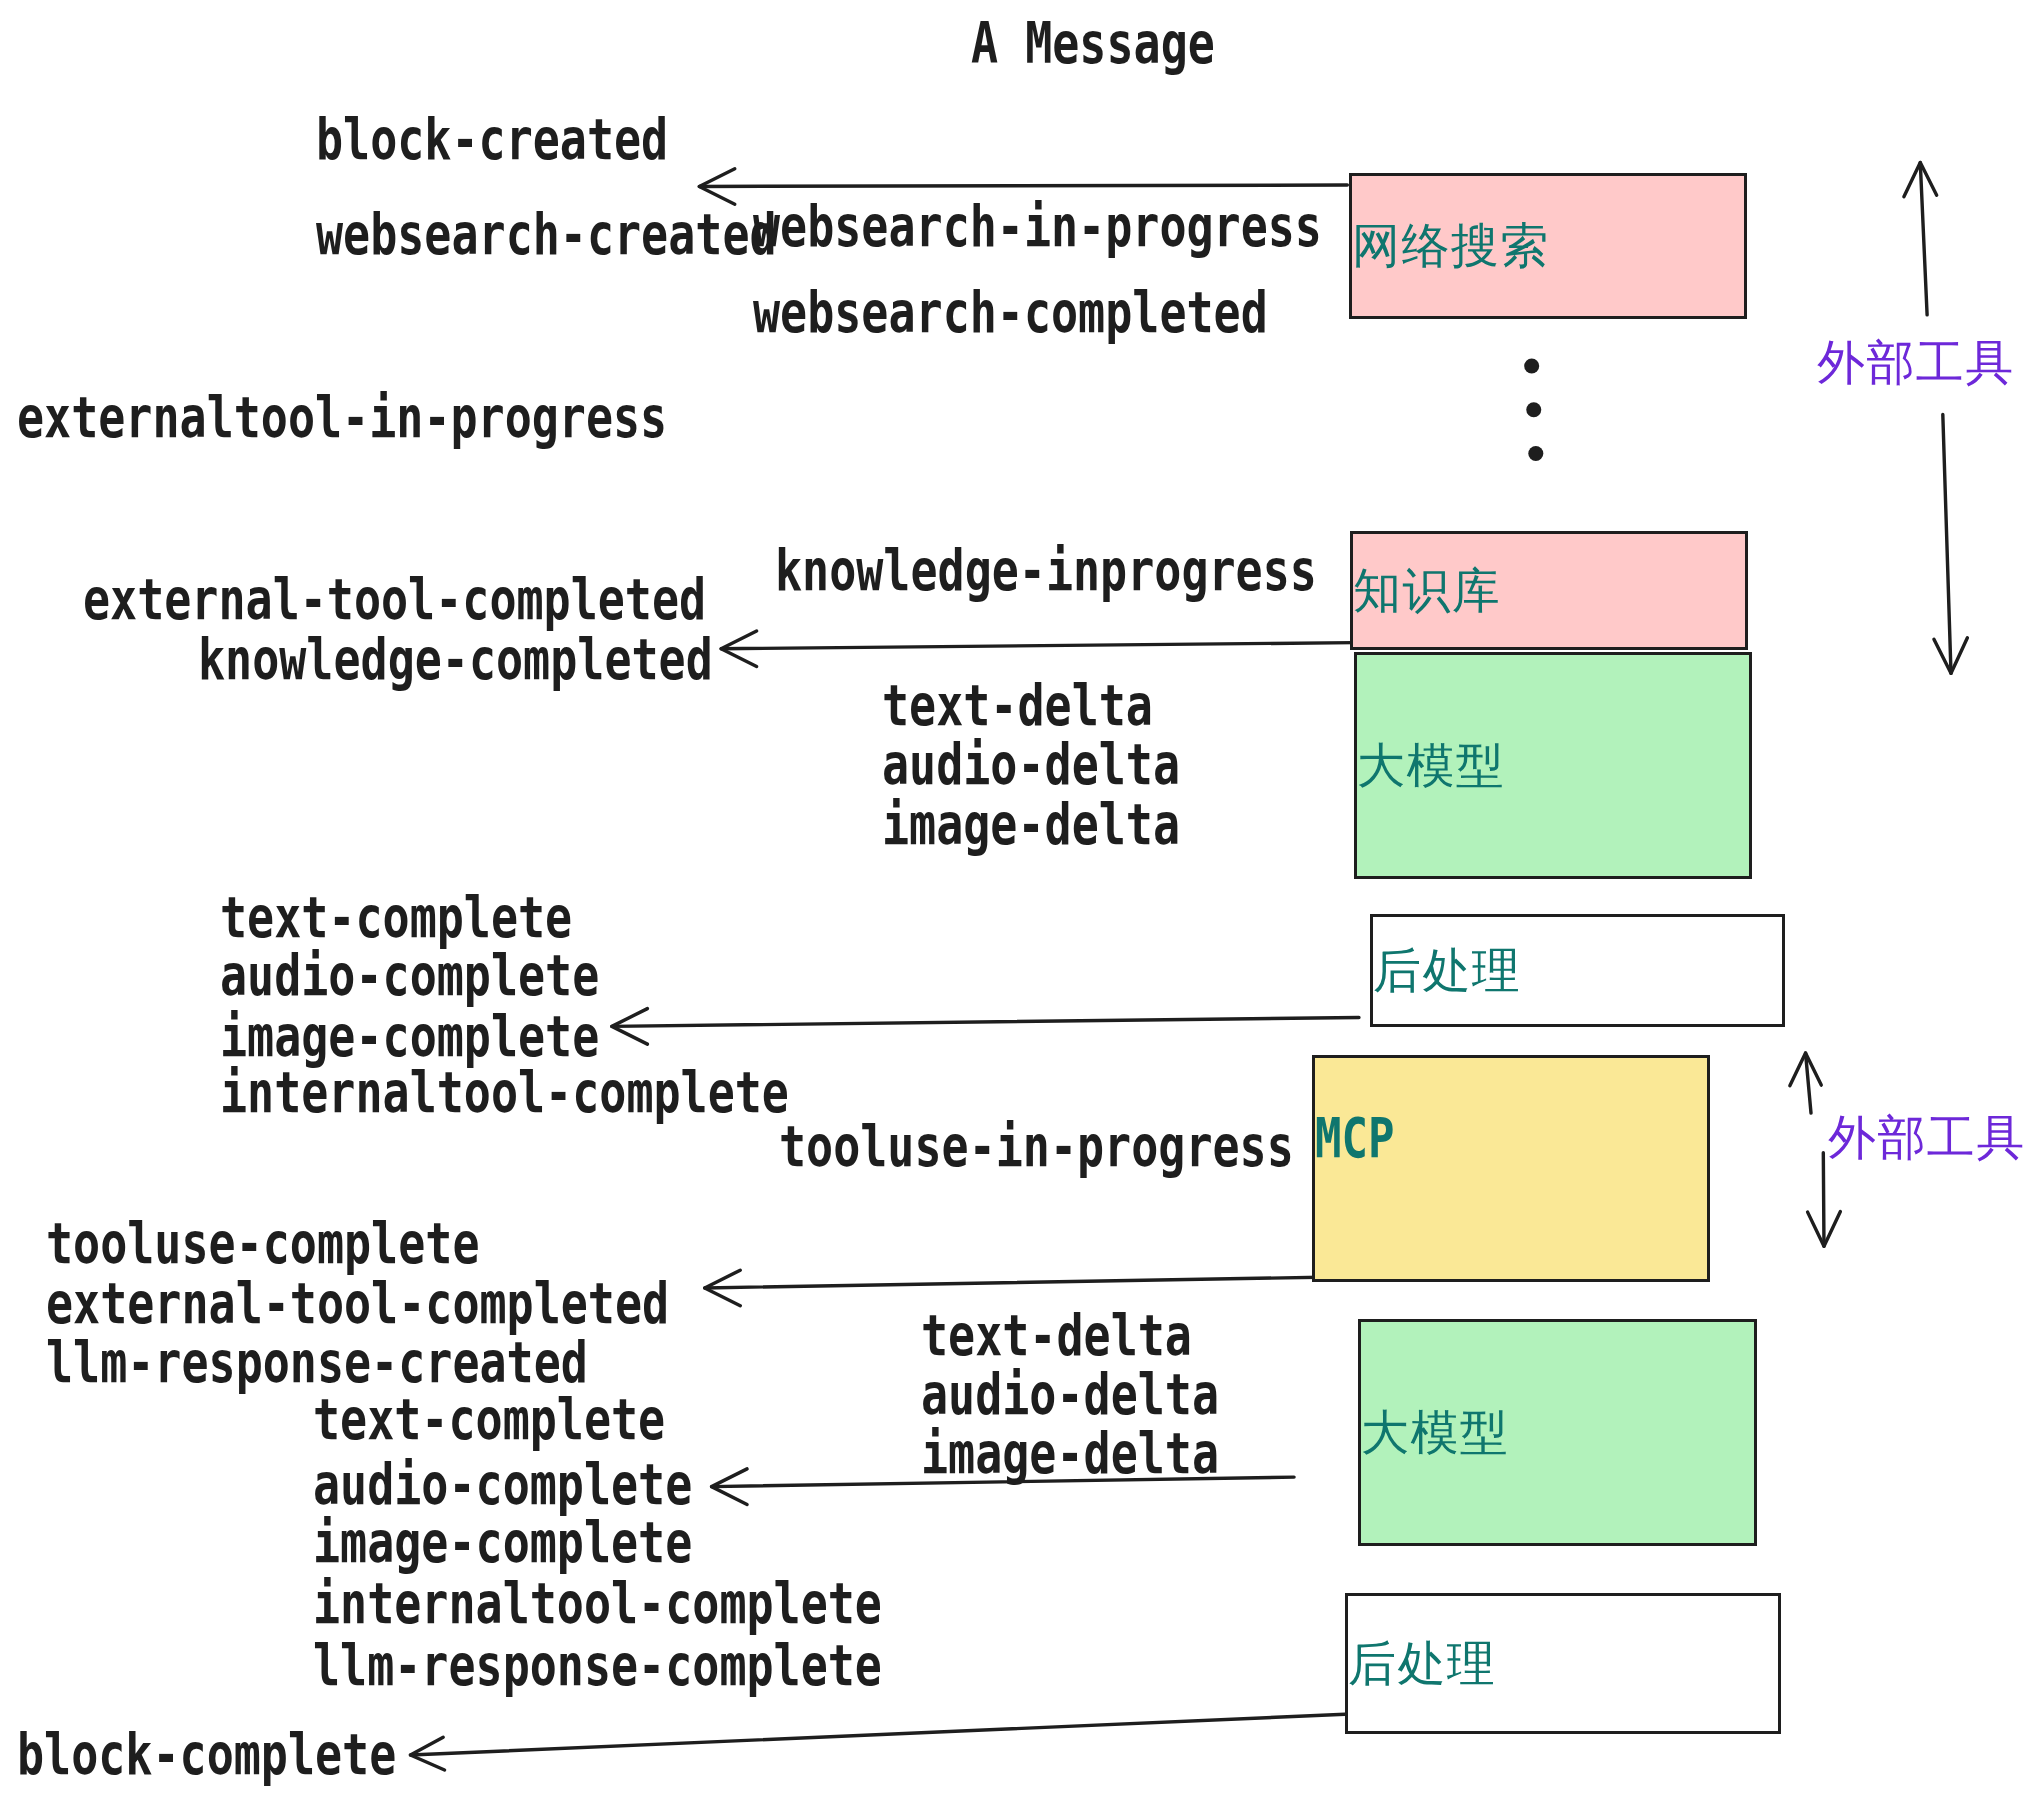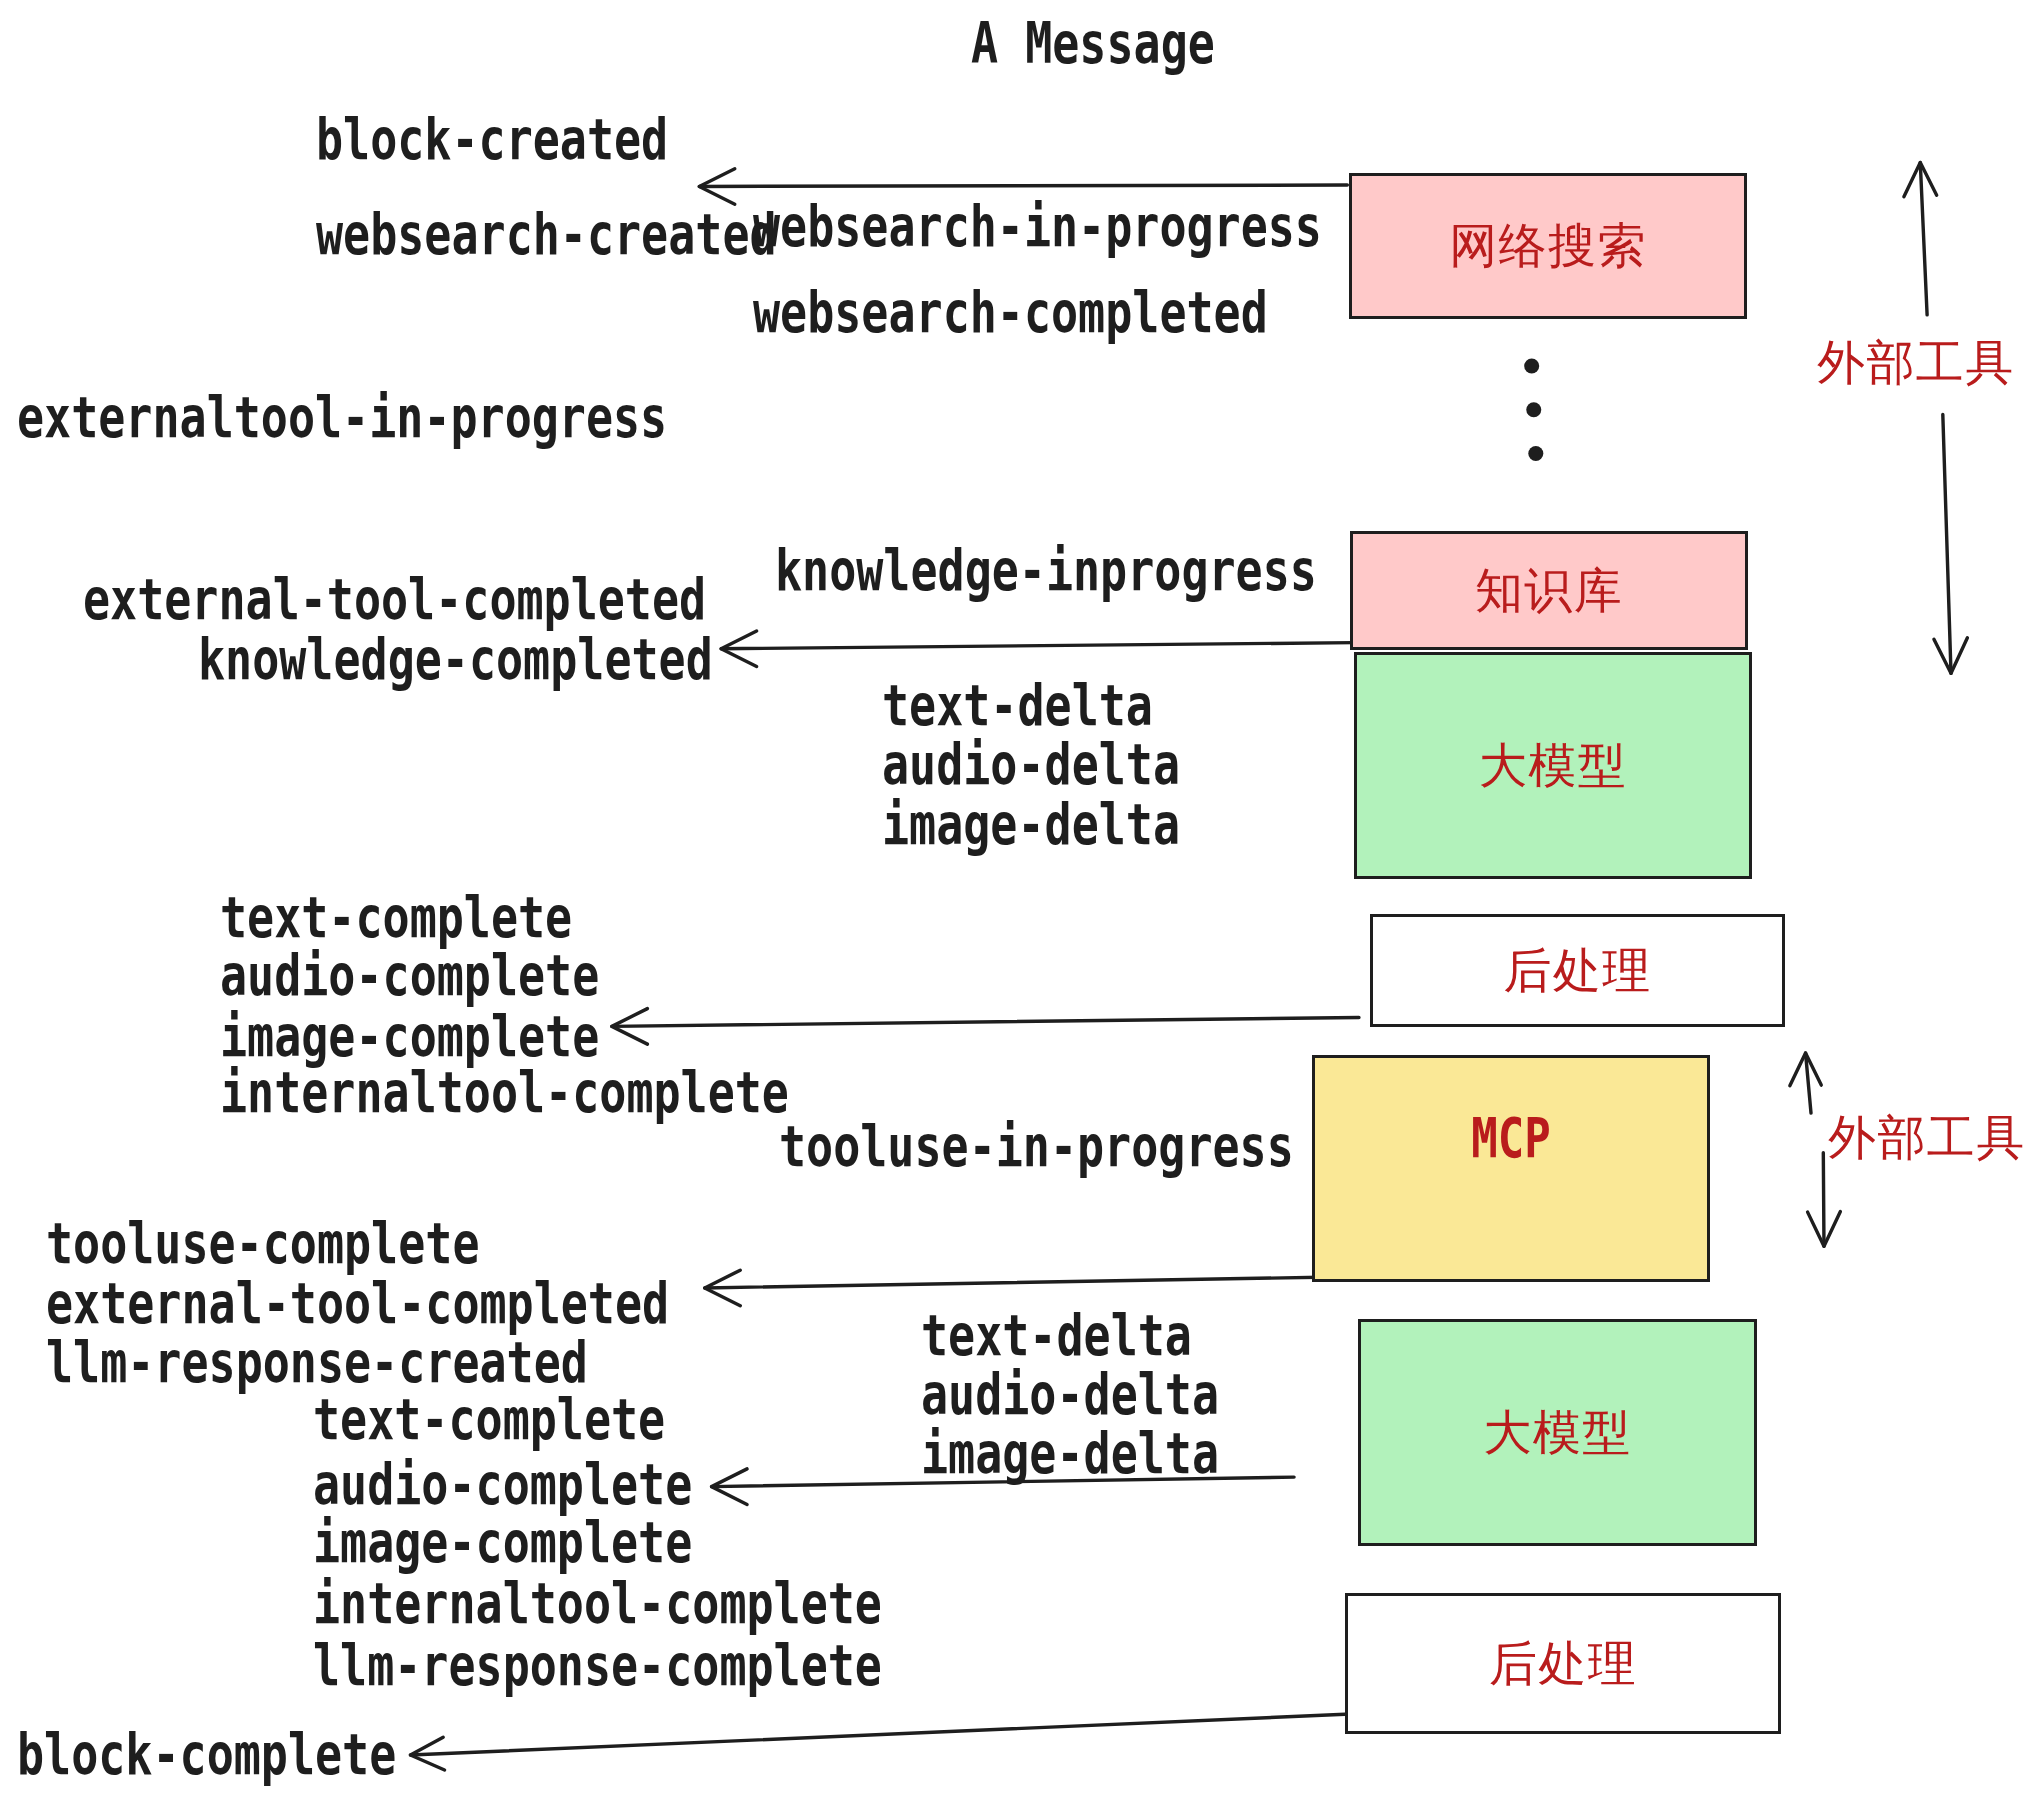--- a/index.html
+++ b/index.html
@@ -8,27 +8,27 @@
   svg.layer{position:absolute;left:0;top:0;width:2035px;height:1796px;}
   svg.layer path{stroke:#1e1e1e;stroke-width:5;fill:none;stroke-linecap:round;stroke-linejoin:round;}
   svg.layer circle{fill:#1e1e1e;stroke:none;}
   .ev{position:absolute;font-family:"DejaVu Sans Mono",monospace;font-weight:bold;
       font-size:45px;line-height:45px;color:#1e1e1e;white-space:nowrap;
       transform:scaleY(1.25);transform-origin:0 50%;}
   .title{position:absolute;left:971px;top:20.5px;font-family:"DejaVu Sans Mono",monospace;
       font-weight:bold;font-size:45px;line-height:45px;color:#1e1e1e;white-space:nowrap;
       transform:scaleY(1.25);transform-origin:0 50%;}
   .box{position:absolute;box-sizing:border-box;border:3.4px solid #1e1e1e;
-      display:flex;align-items:center;justify-content:center;
-      color:#b91c1c;font-family:"DejaVu Sans",sans-serif;font-size:48px;font-weight:500;
+      display:flex;align-items:center;justify-content:flex-start;
+      color:#0f766e;font-family:"DejaVu Sans",sans-serif;font-size:48px;font-weight:500;
       white-space:nowrap;letter-spacing:1.4px;}
   .box.mcp span{font-family:"DejaVu Sans Mono",monospace;font-weight:bold;font-size:44px;
       letter-spacing:0;transform:translateY(-31px) scaleY(1.25);}
   .ann{position:absolute;font-family:"DejaVu Sans",sans-serif;font-size:48px;line-height:60px;
-      font-weight:500;color:#b91c1c;white-space:nowrap;letter-spacing:1.4px;}
+      font-weight:500;color:#6d28d9;white-space:nowrap;letter-spacing:1.4px;}
 </style>
 </head>
 <body>
 
 <div id="canvas">
 
   <svg class="layer" viewBox="0 0 2980 2630" width="2035" height="1796">
     <g>
       <path d="M1973 271 L1024 273"></path>
       <path d="M1076 247 L1024 273 L1076 299"></path>

